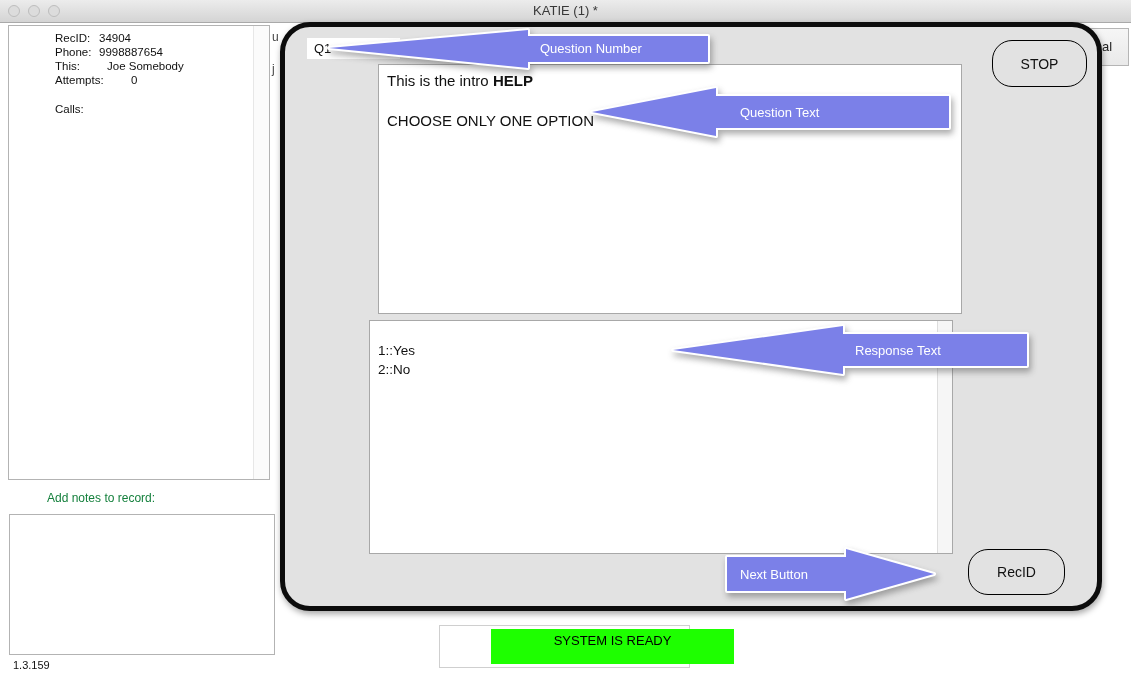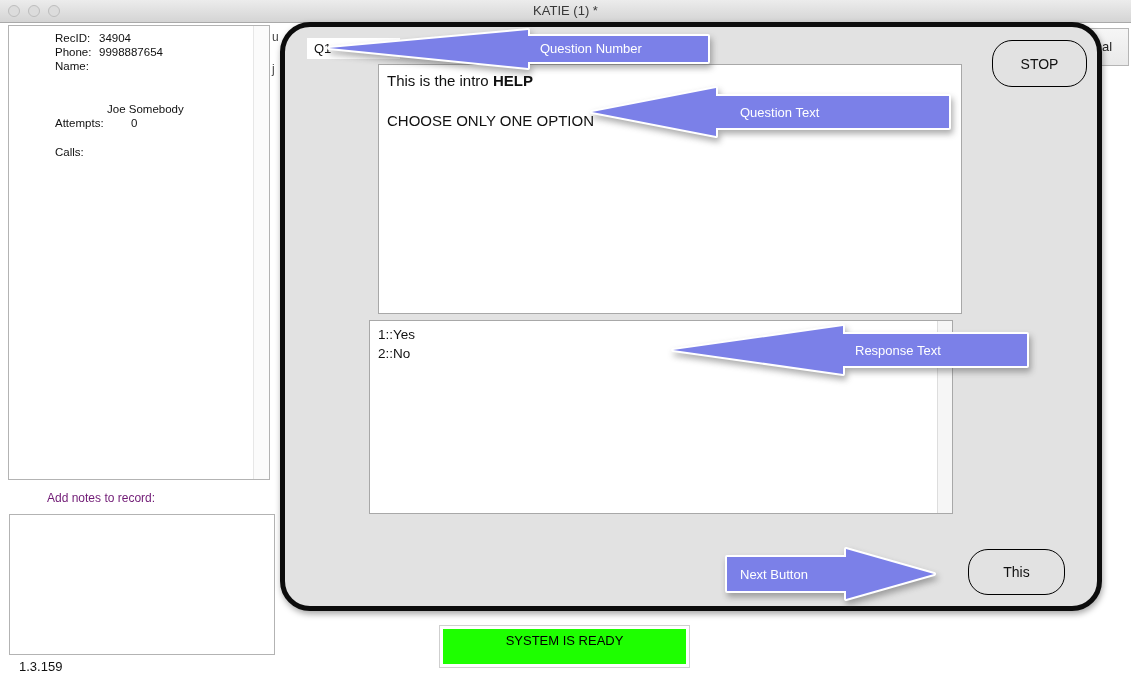--- a/index.html
+++ b/index.html
@@ -14,32 +14,32 @@
   .title{position:absolute;left:0;right:0;top:0;height:39px;line-height:22px;text-align:center;
     font-size:13px;color:#383838;}
 
   
   .info-panel{position:absolute;left:8px;top:25px;width:262px;height:455px;background:#fff;
     border:1px solid #b3b3b3;box-sizing:border-box;}
   .info-rows{padding:5px 0 0 6px;}
   .info-row{display:flex;font-size:11.5px;line-height:14px;color:#111;}
   .info-row .lbl{flex:none;padding-left:40px;}
   .row-0 .lbl,.row-1 .lbl,.row-2 .lbl{width:44px;}
-  .row-2 .val{padding-left:8px;margin-top:43px;}
+  .row-2 .val{padding-left:8px;}
   .row-3 .lbl{width:44px;}
   .row-3 .val{padding-left:32px;}
   .row-4{margin-top:15px;}
   .info-scrollbar{position:absolute;right:0;top:0;bottom:0;width:15px;background:#fbfbfb;
     border-left:1px solid #e7e7e7;}
 
   
-  .notes-label{position:absolute;left:47px;top:491px;font-size:12px;color:#701a75;}
+  .notes-label{position:absolute;left:47px;top:491px;font-size:12px;color:#15803d;}
   .notes-box{position:absolute;left:9px;top:514px;width:266px;height:141px;border:1px solid #b3b3b3;
     background:#fff;resize:none;box-sizing:border-box;font-family:"Liberation Sans",sans-serif;}
-  .version{position:absolute;left:19px;top:659px;font-size:13px;color:#111;}
+  .version{position:absolute;left:13px;top:659px;font-size:11px;color:#111;}
 
   
   .status-banner{position:absolute;left:439px;top:625px;width:251px;height:43px;background:#fff;
     border:1px solid #cfcfcf;padding:3px;box-sizing:border-box;}
   .status-inner{width:100%;height:100%;text-align:center;font-size:13px;color:#000;
     padding-top:4px;box-sizing:border-box;}
 
   
   .frag{position:absolute;z-index:1;font-size:12px;color:#444;}
   .frag-u{left:272px;top:30px;}
@@ -50,22 +50,22 @@
 
   
   .survey-panel{position:absolute;left:280px;top:22px;width:822px;height:589px;z-index:2;
     background:#e2e2e2;border:5px solid #0c0c0c;border-radius:30px;box-sizing:border-box;
     box-shadow:1px 3px 6px rgba(0,0,0,0.35);}
   .qnum-input{position:absolute;left:22px;top:11px;width:93px;height:21px;border:none;background:#fff;
     font-size:13px;color:#111;padding:0 0 0 7px;font-family:"Liberation Sans",sans-serif;box-sizing:border-box;}
   .question-box{position:absolute;left:85px;top:37px;width:584px;height:250px;background:#fff;
     border:1px solid #a8a8a8;box-sizing:border-box;padding:6px 8px;font-size:15px;color:#111;line-height:20px;margin-left:8px;}
   .q-spacer{height:20px;}
-  .response-box{position:absolute;left:84px;top:293px;width:584px;height:194px;background:#fff;
-    border:1px solid #a8a8a8;box-sizing:border-box;padding:4px 8px;font-size:13.5px;color:#111;line-height:19px;}
+  .response-box{position:absolute;left:84px;top:293px;width:584px;height:234px;background:#fff;
+    border:1px solid #a8a8a8;box-sizing:border-box;padding:20px 8px;font-size:13.5px;color:#111;line-height:19px;}
   .response-scrollbar{position:absolute;right:0;top:0;bottom:0;width:14px;background:#f6f6f6;
     border-left:1px solid #ddd;}
   .panel-btn{position:absolute;background:transparent;border:1.5px solid #000;border-radius:20px;
     font-size:14px;color:#111;font-family:"Liberation Sans",sans-serif;cursor:pointer;}
   .stop-btn{left:707px;top:13px;width:95px;height:47px;}
   .next-btn{left:683px;top:522px;width:97px;height:46px;}
 
   
   .overlay{position:absolute;left:0;top:0;z-index:10;pointer-events:none;}
   .overlay polygon{stroke:#ffffff;stroke-width:4;stroke-linejoin:round;paint-order:stroke fill;}
@@ -90,61 +90,61 @@
     <div class="info-rows">
       <div class="info-row row-0">
         <span class="lbl">RecID:</span>
         <span class="val">34904</span>
       </div>
       <div class="info-row row-1">
         <span class="lbl">Phone:</span>
         <span class="val">9998887654</span>
       </div>
       <div class="info-row row-2">
-        <span class="lbl">Name:</span>
+        <span class="lbl">This:</span>
         <span class="val">Joe Somebody</span>
       </div>
       <div class="info-row row-3">
         <span class="lbl">Attempts:</span>
         <span class="val">0</span>
       </div>
       <div class="info-row row-4">
         <span class="lbl">Calls:</span>
         <span class="val"></span>
       </div>
     </div>
     <div class="info-scrollbar"></div>
   </div>
 
   <div class="notes-label">Add notes to record:</div>
   <textarea class="notes-box" aria-label="Add notes to record:" style=""></textarea>
   <div class="version">1.3.159</div>
 
   <div class="status-banner">
-    <div class="status-inner" style="background:#1eff00;">SYSTEM IS READY</div>
+    <div class="status-inner" style="background:#1eff00;margin-left:48px;">SYSTEM IS READY</div>
   </div>
 
   <span class="frag frag-u">u</span>
   <span class="frag frag-j">j</span>
   <div class="right-frag-button">al</div>
 
   <div class="survey-panel">
     <input class="qnum-input" value="Q1" style="">
     <div class="question-box">
       <div><span>This is the intro </span><b>HELP</b></div>
       <div class="q-spacer"></div>
       <div>CHOOSE ONLY ONE OPTION</div>
     </div>
     <div class="response-box">
       <div>1::Yes</div>
       <div>2::No</div>
       <div class="response-scrollbar"></div>
     </div>
     <button class="panel-btn stop-btn">STOP</button>
-    <button class="panel-btn next-btn">This</button>
+    <button class="panel-btn next-btn">RecID</button>
   </div>
 
   <svg class="overlay" width="1131" height="685" viewBox="0 0 1131 685">
     <g>
       <polygon points="708,36 528,36 528,30 329,48 528,68 528,62 708,62" fill="#7b80e8"></polygon>
       <text x="540" y="53">Question Number</text>
     </g>
     <g>
       <polygon points="949,96 716,96 716,88 592,112 716,136 716,128 949,128" fill="#7b80e8"></polygon>
       <text x="740" y="117">Question Text</text>

